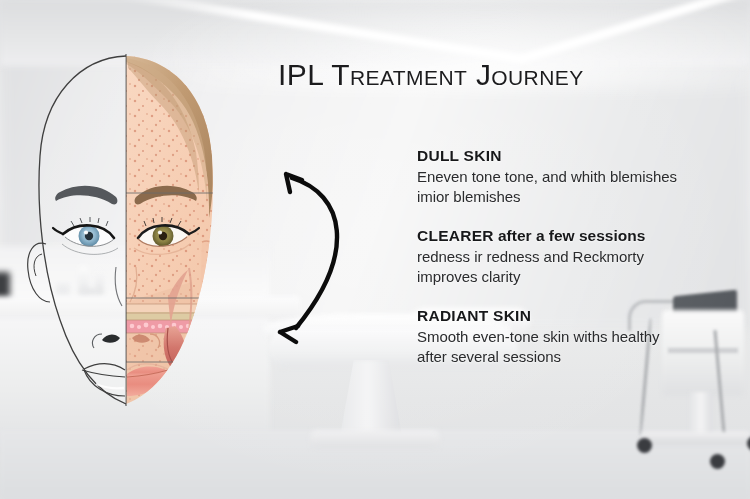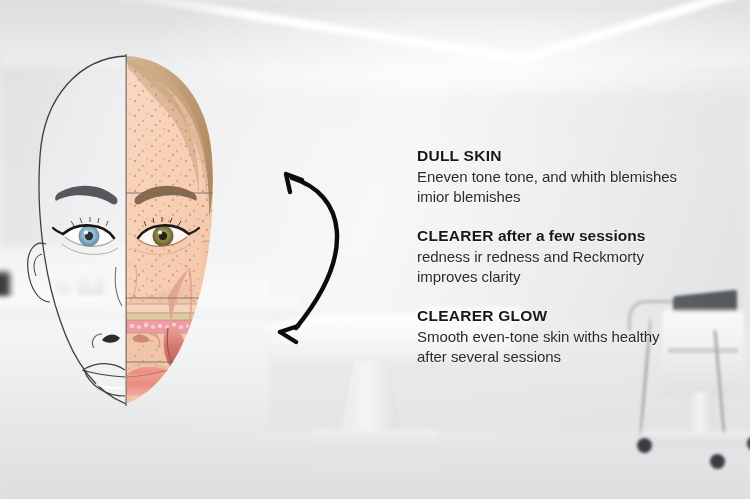--- a/index.html
+++ b/index.html
@@ -406,36 +406,37 @@
       </g>
     </svg>
   </div>
 
   <svg class="arrow-svg" width="120" height="185" viewBox="0 0 120 185">
     <path d="M34 18 C 86 34, 100 92, 38 168" fill="none" stroke="#0c0c0c" stroke-width="4.4" stroke-linecap="round"></path>
     <path d="M28 14 L 44 20 M28 14 L 32 32" fill="none" stroke="#0c0c0c" stroke-width="4.4" stroke-linecap="round" stroke-linejoin="round"></path>
     <path d="M22 172 L 40 166 M22 172 L 38 182" fill="none" stroke="#0c0c0c" stroke-width="4.4" stroke-linecap="round" stroke-linejoin="round"></path>
   </svg>
 
+  <div class="title">IPL Treatment Journey</div>
 
   <div class="blocks">
 
     <div class="blk">
       <div class="hd"><span>DULL SKIN</span><span class="rest"></span></div>
       <div class="bd">Eneven tone tone, and whith blemishes</div>
       <div class="bd">imior blemishes</div>
     </div>
 
     <div class="blk blk2">
       <div class="hd"><span>CLEARER</span><span class="rest"> after a few sessions</span></div>
       <div class="bd">redness ir redness and Reckmorty</div>
       <div class="bd">improves clarity</div>
     </div>
 
     <div class="blk">
-      <div class="hd"><span>CLEARER GLOW</span><span class="rest"></span></div>
+      <div class="hd"><span>RADIANT SKIN</span><span class="rest"></span></div>
       <div class="bd">Smooth even-tone skin withs healthy</div>
       <div class="bd">after several sessions</div>
     </div>
 
   </div>
 
 </div>
 
 </body></html>

